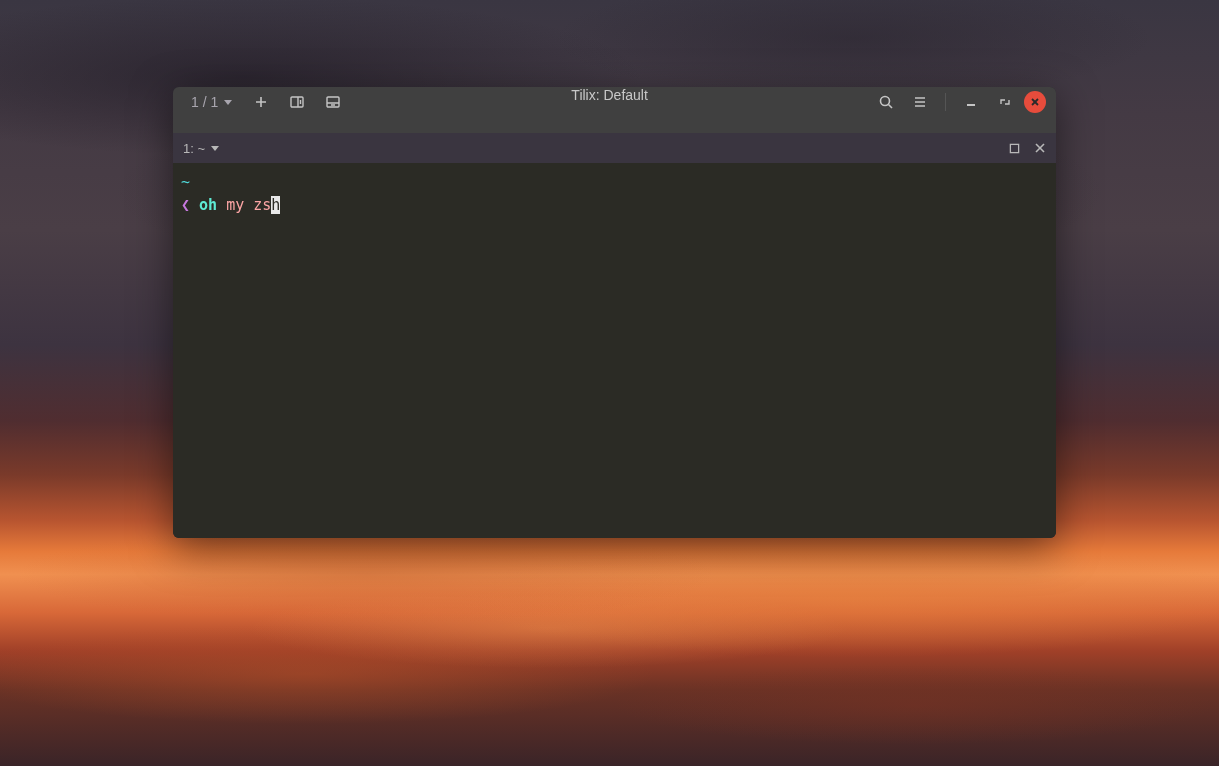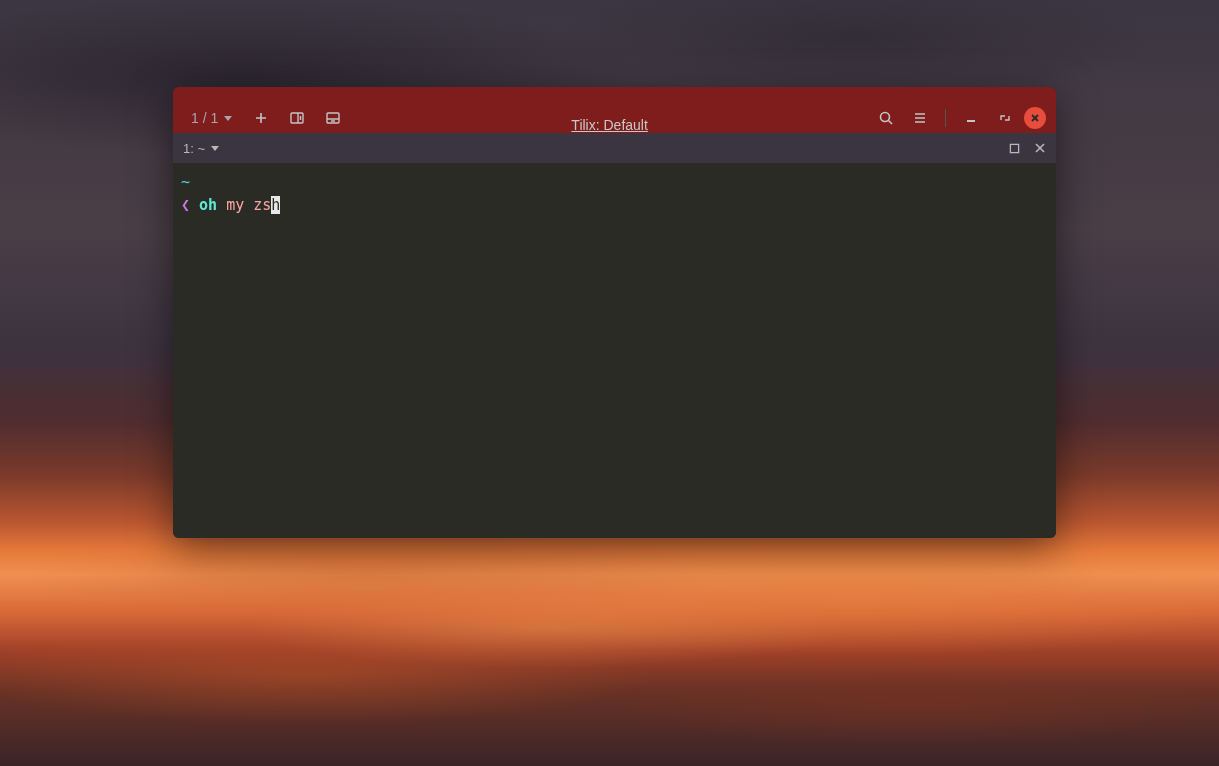--- a/index.html
+++ b/index.html
@@ -52,23 +52,23 @@
       width: 883px;
       height: 451px;
       background: #2e2a33;
       border-radius: 6px;
       box-shadow: 0 10px 40px rgba(0,0,0,0.5);
       overflow: hidden;
     }
 
     .titlebar {
       height: 46px;
-      background: #7f1d1d;
-      display: flex;
-      align-items: flex-end;
+      background: #404040;
+      display: flex;
+      align-items: flex-start;
       padding: 0 10px;
       color: #c5c5c5;
     }
 
     .titlebar-left {
       display: flex;
       align-items: center;
       gap: 6px;
     }
 
@@ -97,21 +97,20 @@
     .titlebar-btn svg, .close-btn svg, .hamburger-btn svg {
       width: 16px;
       height: 16px;
     }
 
     .titlebar-center {
       flex: 1;
       text-align: center;
       font-size: 14px;
       color: #c8c8c8;
-      text-decoration: underline;
     }
 
     .titlebar-right {
       display: flex;
       align-items: center;
       gap: 4px;
     }
 
     .divider {
       width: 1px;

